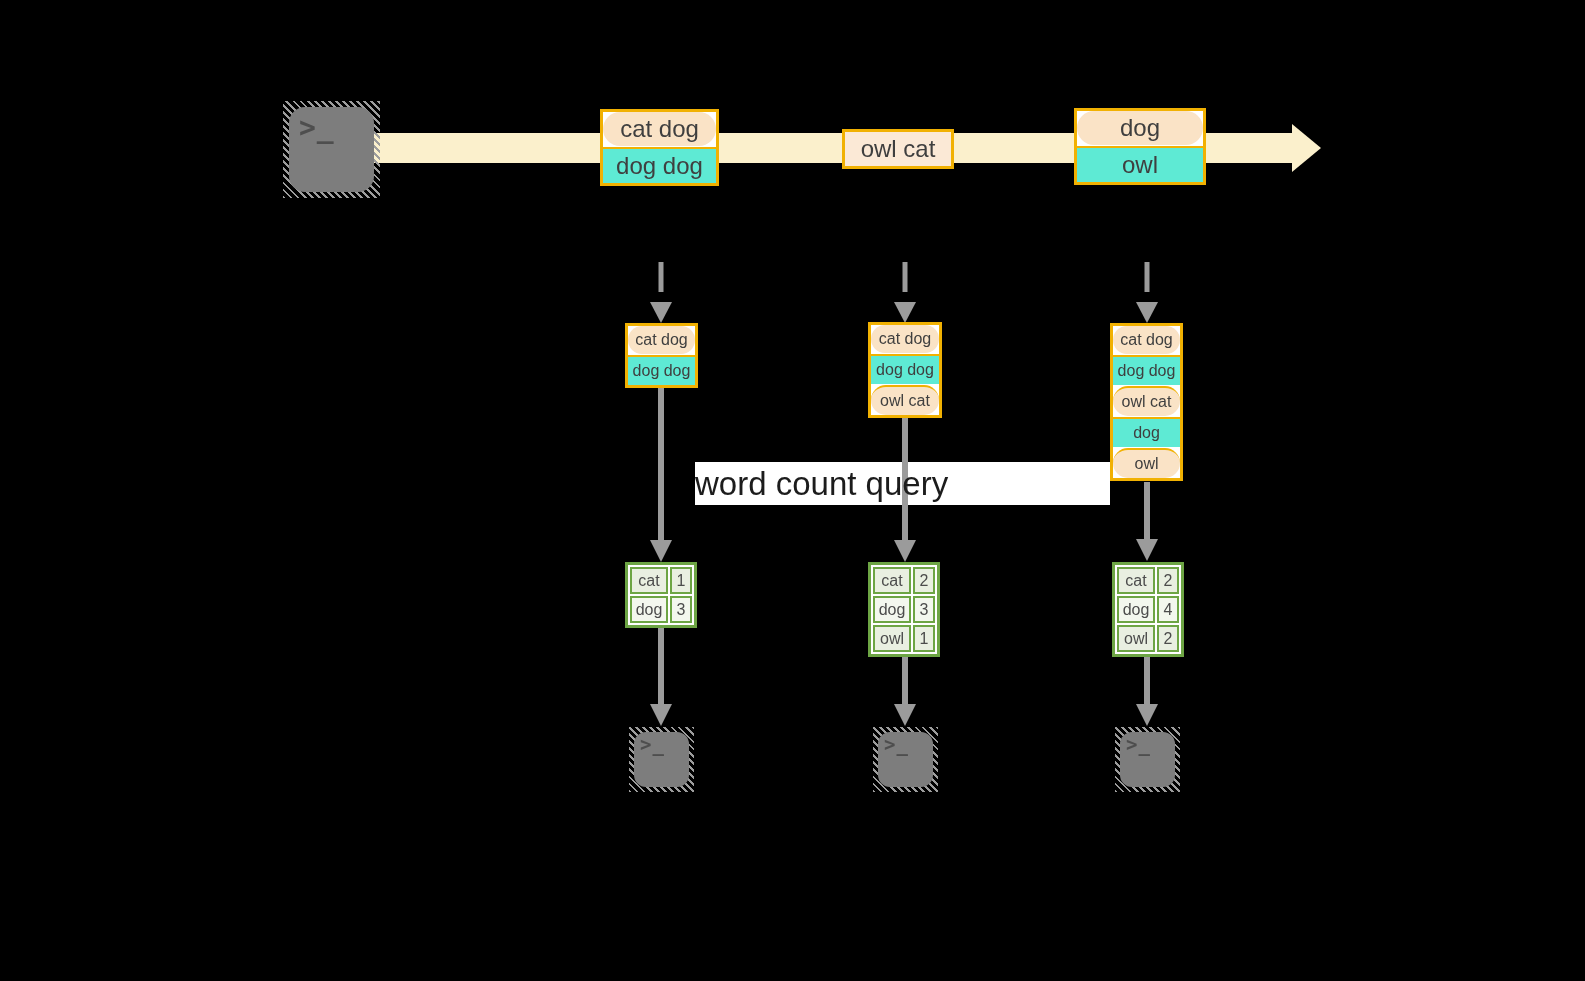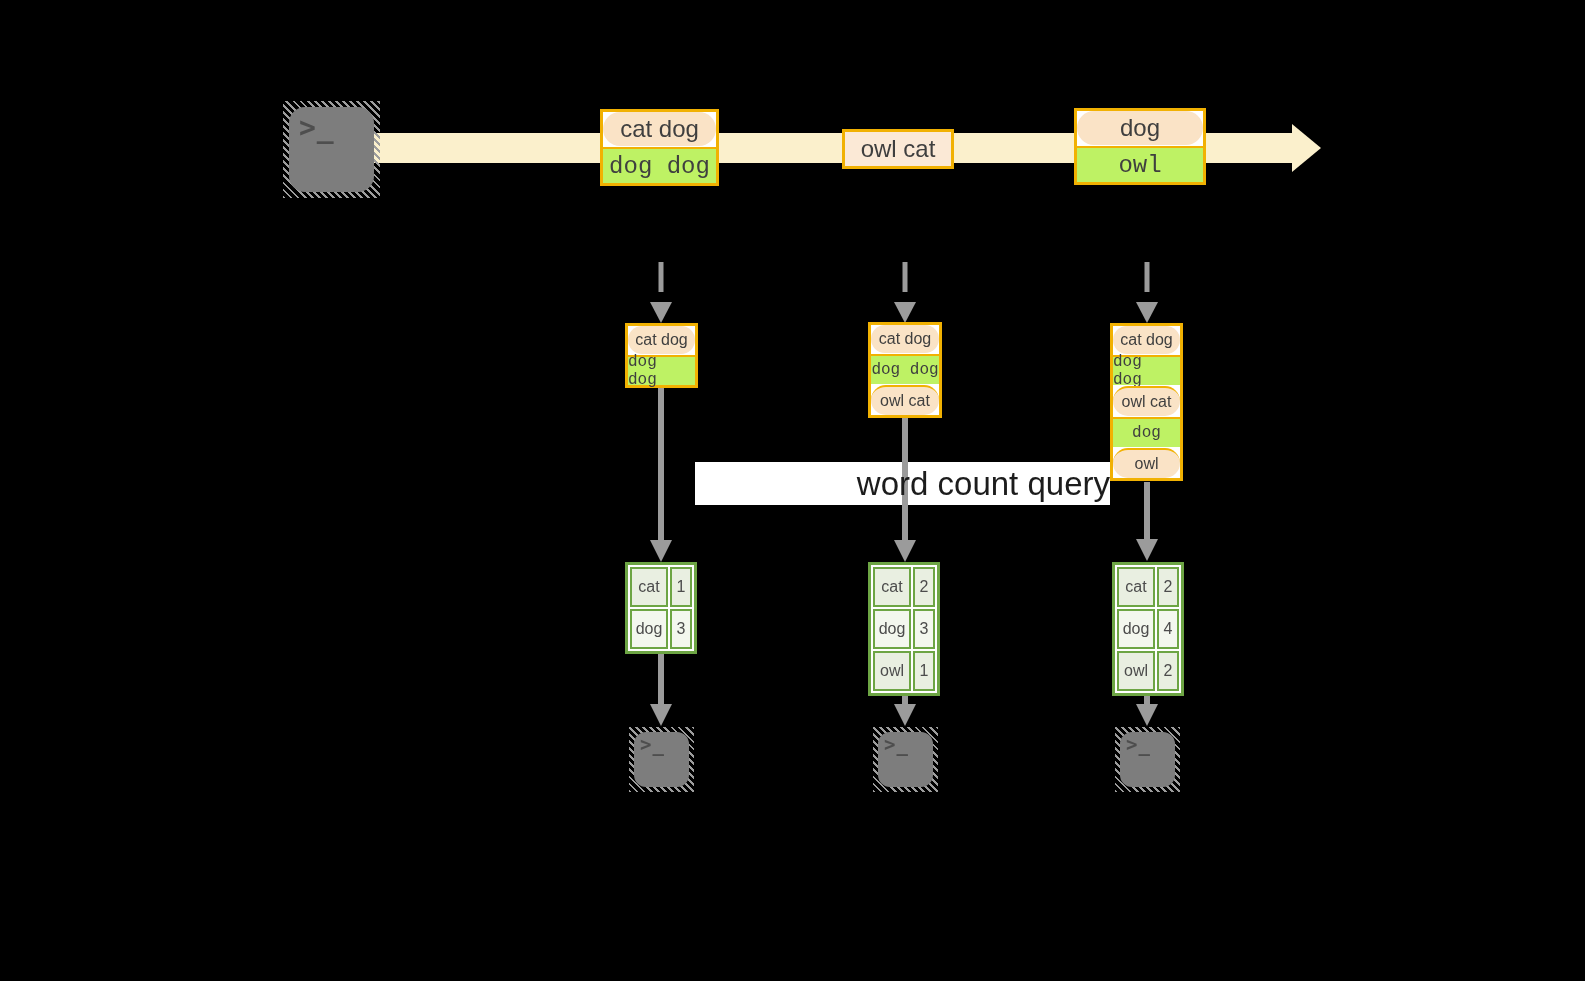--- a/index.html
+++ b/index.html
@@ -15,42 +15,42 @@
     display:flex;flex-direction:column;box-sizing:border-box;
   }
   .ocell{
     display:flex;align-items:center;justify-content:center;
     color:#3f3f3f;
   }
   .ocell + .ocell{border-top:2px solid #F1B102;margin-top:1px;}
   .event .ocell{height:34px;font-size:24px;}
   .state .ocell{height:28px;font-size:16px;}
   .fill-peach{background:#FAE3C6;border-radius:17px;}
-  .fill-cream{background:#bef264;font-family:Liberation Mono, monospace;}
+  .fill-cream{background:#5eead4;}
   .fill-mid{background:#FBE9D6;}
 
   
   .gtable{
     position:absolute;background:#fff;border:3px solid #6DA544;
     box-sizing:border-box;display:grid;grid-template-columns:1fr 22px;
     gap:2px;padding:2px;
   }
   .gcell{
-    border:2px solid #6DA544;box-sizing:border-box;height:40px;
+    border:2px solid #6DA544;box-sizing:border-box;height:27px;
     display:flex;align-items:center;justify-content:center;
     font-size:16px;color:#4c4c4c;
   }
   .row-a{background:#E9EFE1;}
   .row-b{background:#F3F7EE;}
 
   
   .banner-bg{position:absolute;left:695px;top:462px;width:415px;height:43px;background:#ffffff;}
   .banner-text{
     position:absolute;left:695px;top:462px;width:415px;height:43px;
-    display:flex;align-items:center;justify-content:flex-end;pointer-events:none;
+    display:flex;align-items:center;justify-content:flex-start;pointer-events:none;
   }
   .banner-text span{font-size:33px;font-weight:300;color:#1c1c1c;}
 
   
   .term{
     position:absolute;
     background:repeating-linear-gradient(45deg,#9d9d9d 0 2px,rgba(0,0,0,0) 2px 5px);
   }
   .term .inner{position:absolute;background:#7d7d7d;}
   .term.big .inner{inset:6px;border-radius:16px;}

